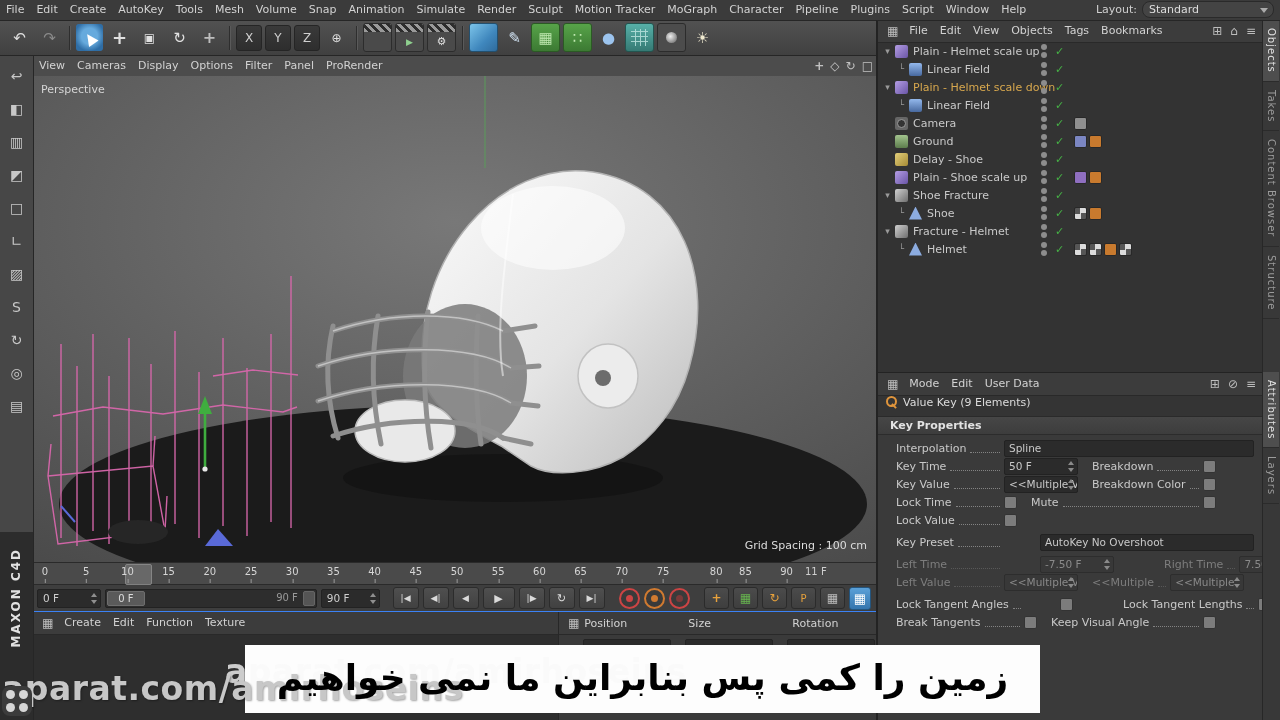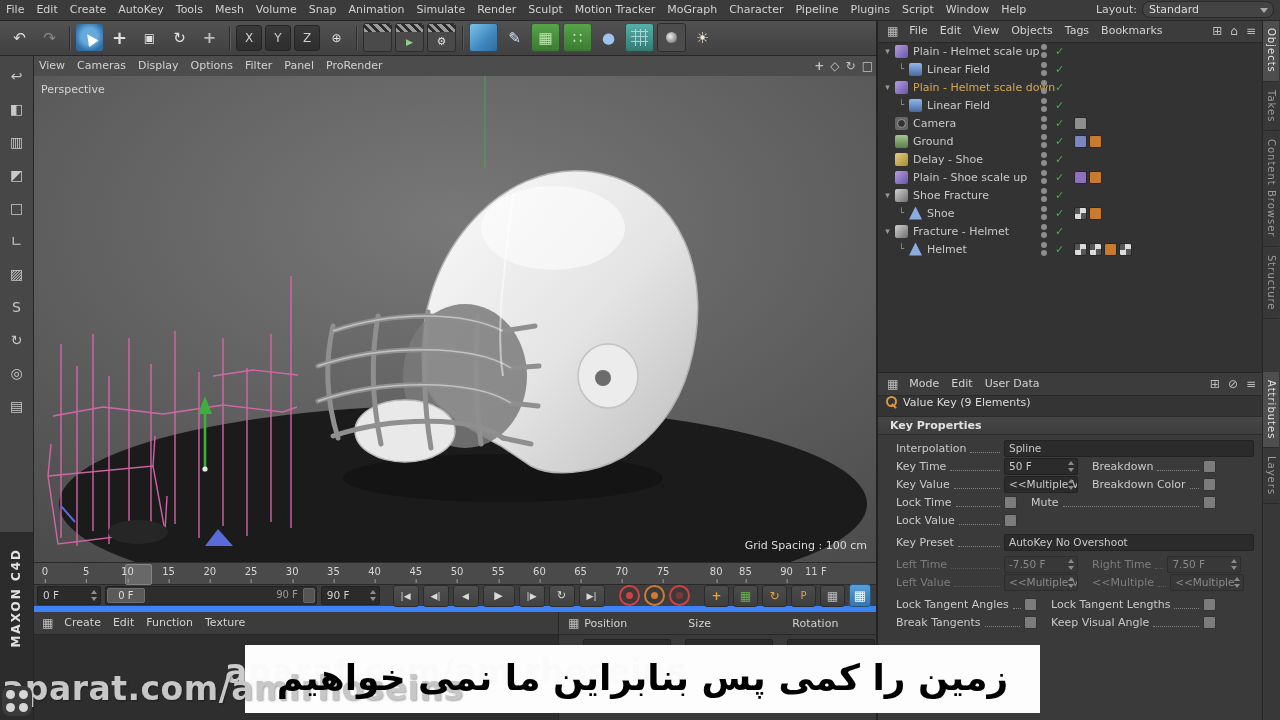--- a/index.html
+++ b/index.html
@@ -61,21 +61,21 @@
   
   .ruler{position:absolute;left:33px;top:562px;width:844px;height:23px;background:#4a4a4a;
          border-top:1px solid #2a2a2a;border-bottom:1px solid #2a2a2a;box-sizing:border-box;}
   .tick{position:absolute;top:3px;transform:translateX(-50%);font-size:10px;color:#d6d6d6;}
   .tick::after{content:"";position:absolute;left:50%;bottom:-6px;width:1px;height:4px;background:#9a9a9a;}
   .tick.end{transform:none;color:#cfcfcf;}
   .tick.end::after{display:none;}
   .playhead{position:absolute;left:92px;top:1px;width:25px;height:19px;background:#6e6e6e;
             border:1px solid #909090;border-radius:2px;opacity:.85;}
   .transport{position:absolute;left:33px;top:585px;width:844px;height:27px;background:#3e3e3e;
-             border-bottom:6px solid #3b82f6;display:flex;align-items:center;gap:4px;
+             border-bottom:1px solid #3b82f6;display:flex;align-items:center;gap:4px;
              padding:0 4px;box-sizing:border-box;}
   .fld{background:#2b2b2b;border:1px solid #222;border-radius:2px;height:17px;line-height:17px;
        padding:0 5px;color:#cfcfcf;position:relative;font-size:10.5px;}
   .fld.spin{padding-right:12px;}
   .fld.spin::before{content:"";position:absolute;right:3px;top:3px;border-left:3px solid transparent;
        border-right:3px solid transparent;border-bottom:4px solid #8f8f8f;}
   .fld.spin::after{content:"";position:absolute;right:3px;bottom:3px;border-left:3px solid transparent;
        border-right:3px solid transparent;border-top:4px solid #8f8f8f;}
   .fld.cur{width:58px;}
   .fld.endf{width:52px;}
@@ -138,21 +138,21 @@
       border-left:1px solid #232323;border-top:1px solid #232323;box-sizing:border-box;}
   .am-title{height:20px;background:#343434;border-bottom:1px solid #2a2a2a;display:flex;
             color:#dcdcdc;}
   .key-ic{width:11px;height:11px;margin:0 6px 0 8px;position:relative;flex:none;}
   .key-ic::before{content:"";position:absolute;left:0;top:0;width:7px;height:7px;border:2px solid #e0953c;border-radius:50%;}
   .key-ic::after{content:"";position:absolute;right:0;bottom:0;width:6px;height:2px;background:#e0953c;transform:rotate(45deg);}
   .am-section{height:17px;line-height:17px;background:linear-gradient(#464646,#3d3d3d);
               border-bottom:1px solid #2c2c2c;font-weight:bold;color:#e2e2e2;padding-left:12px;}
   .am-rows{padding-top:4px;}
   .am-row{display:flex;align-items:center;height:18px;padding-left:18px;}
-  .am-row.gap{margin-top:4px;}
+  .am-row.gap{margin-top:4px;gap:36px;}
   .c1{width:108px;display:flex;align-items:center;flex:none;}
   .c2{flex:1;display:flex;align-items:center;margin-left:14px;margin-right:46px;}
   .lbl{color:#c9c9c9;white-space:nowrap;}
   .lead{flex:1;margin:0 4px;border-bottom:1px dotted #838383;height:8px;min-width:8px;}
   .val{background:#2b2b2b;border:1px solid #222;border-radius:2px;color:#c9c9c9;font-size:10.5px;
        height:15px;line-height:15px;padding:0 4px;position:relative;white-space:nowrap;overflow:hidden;flex:none;}
   .val.wide{flex:1;margin-right:8px;}
   .val.num{width:56px;padding-right:12px;}
   .val.num::before{content:"";position:absolute;right:3px;top:2px;border-left:3px solid transparent;
        border-right:3px solid transparent;border-bottom:4px solid #8a8a8a;}

